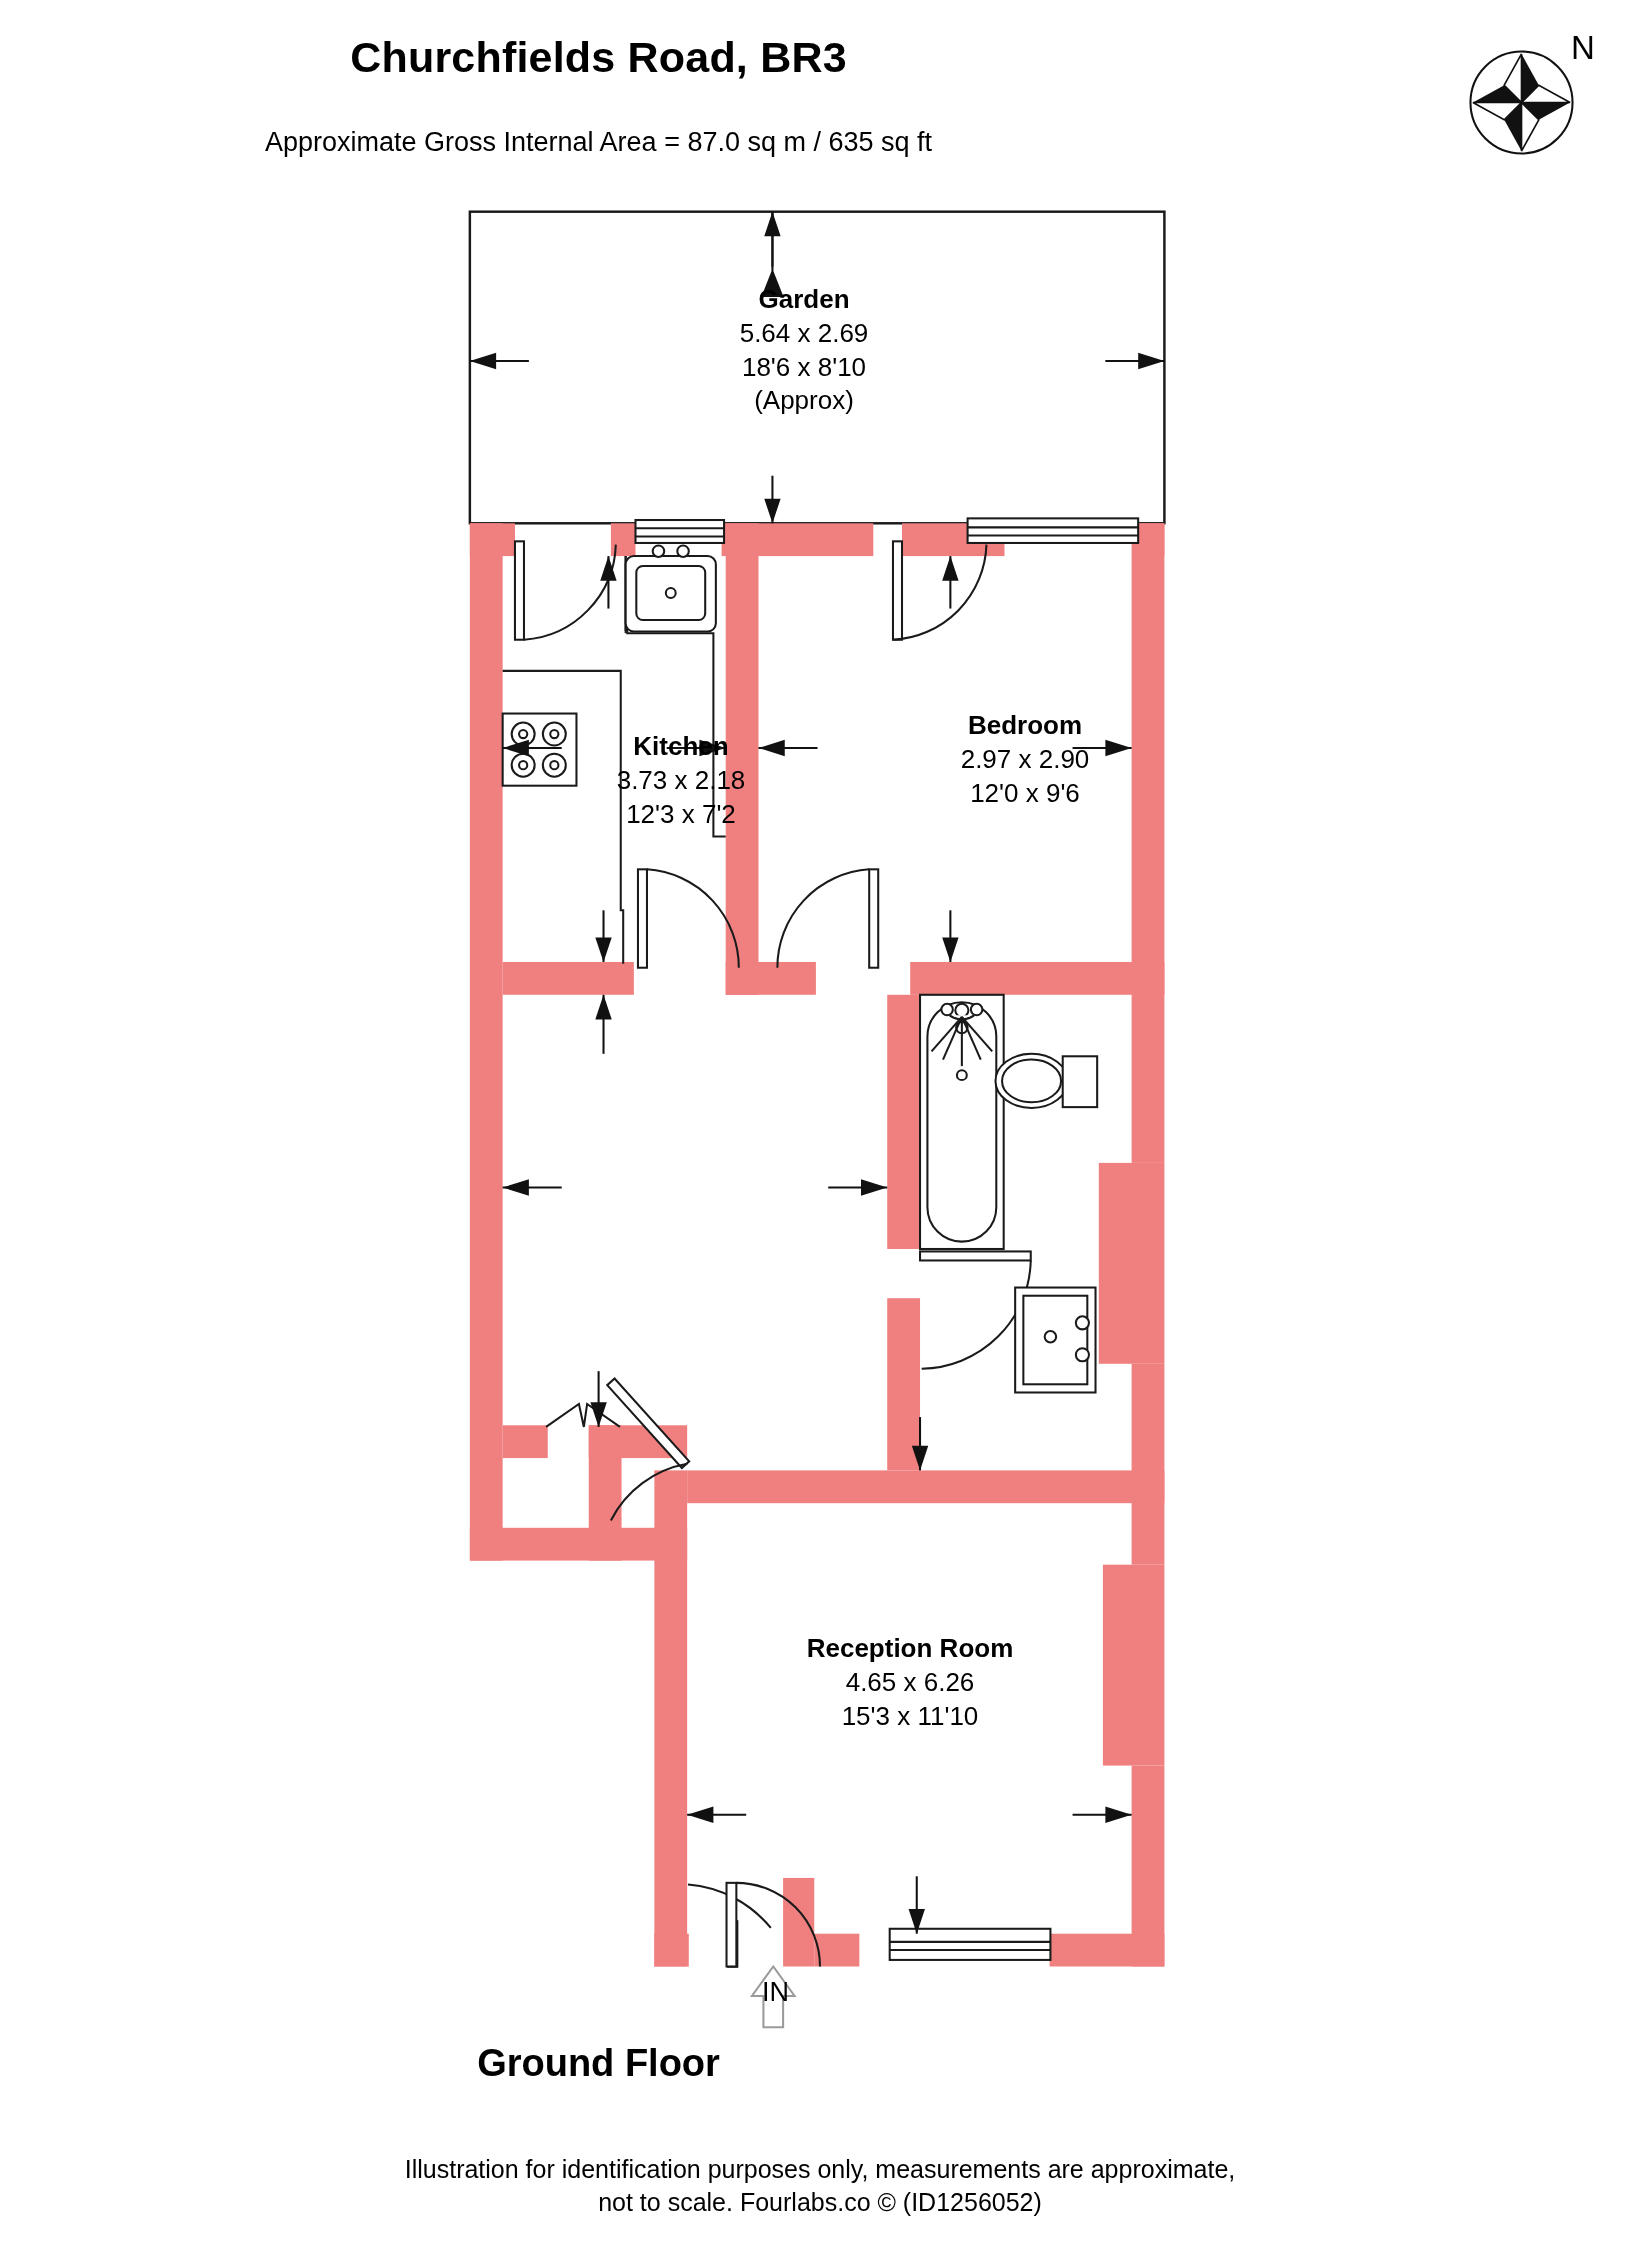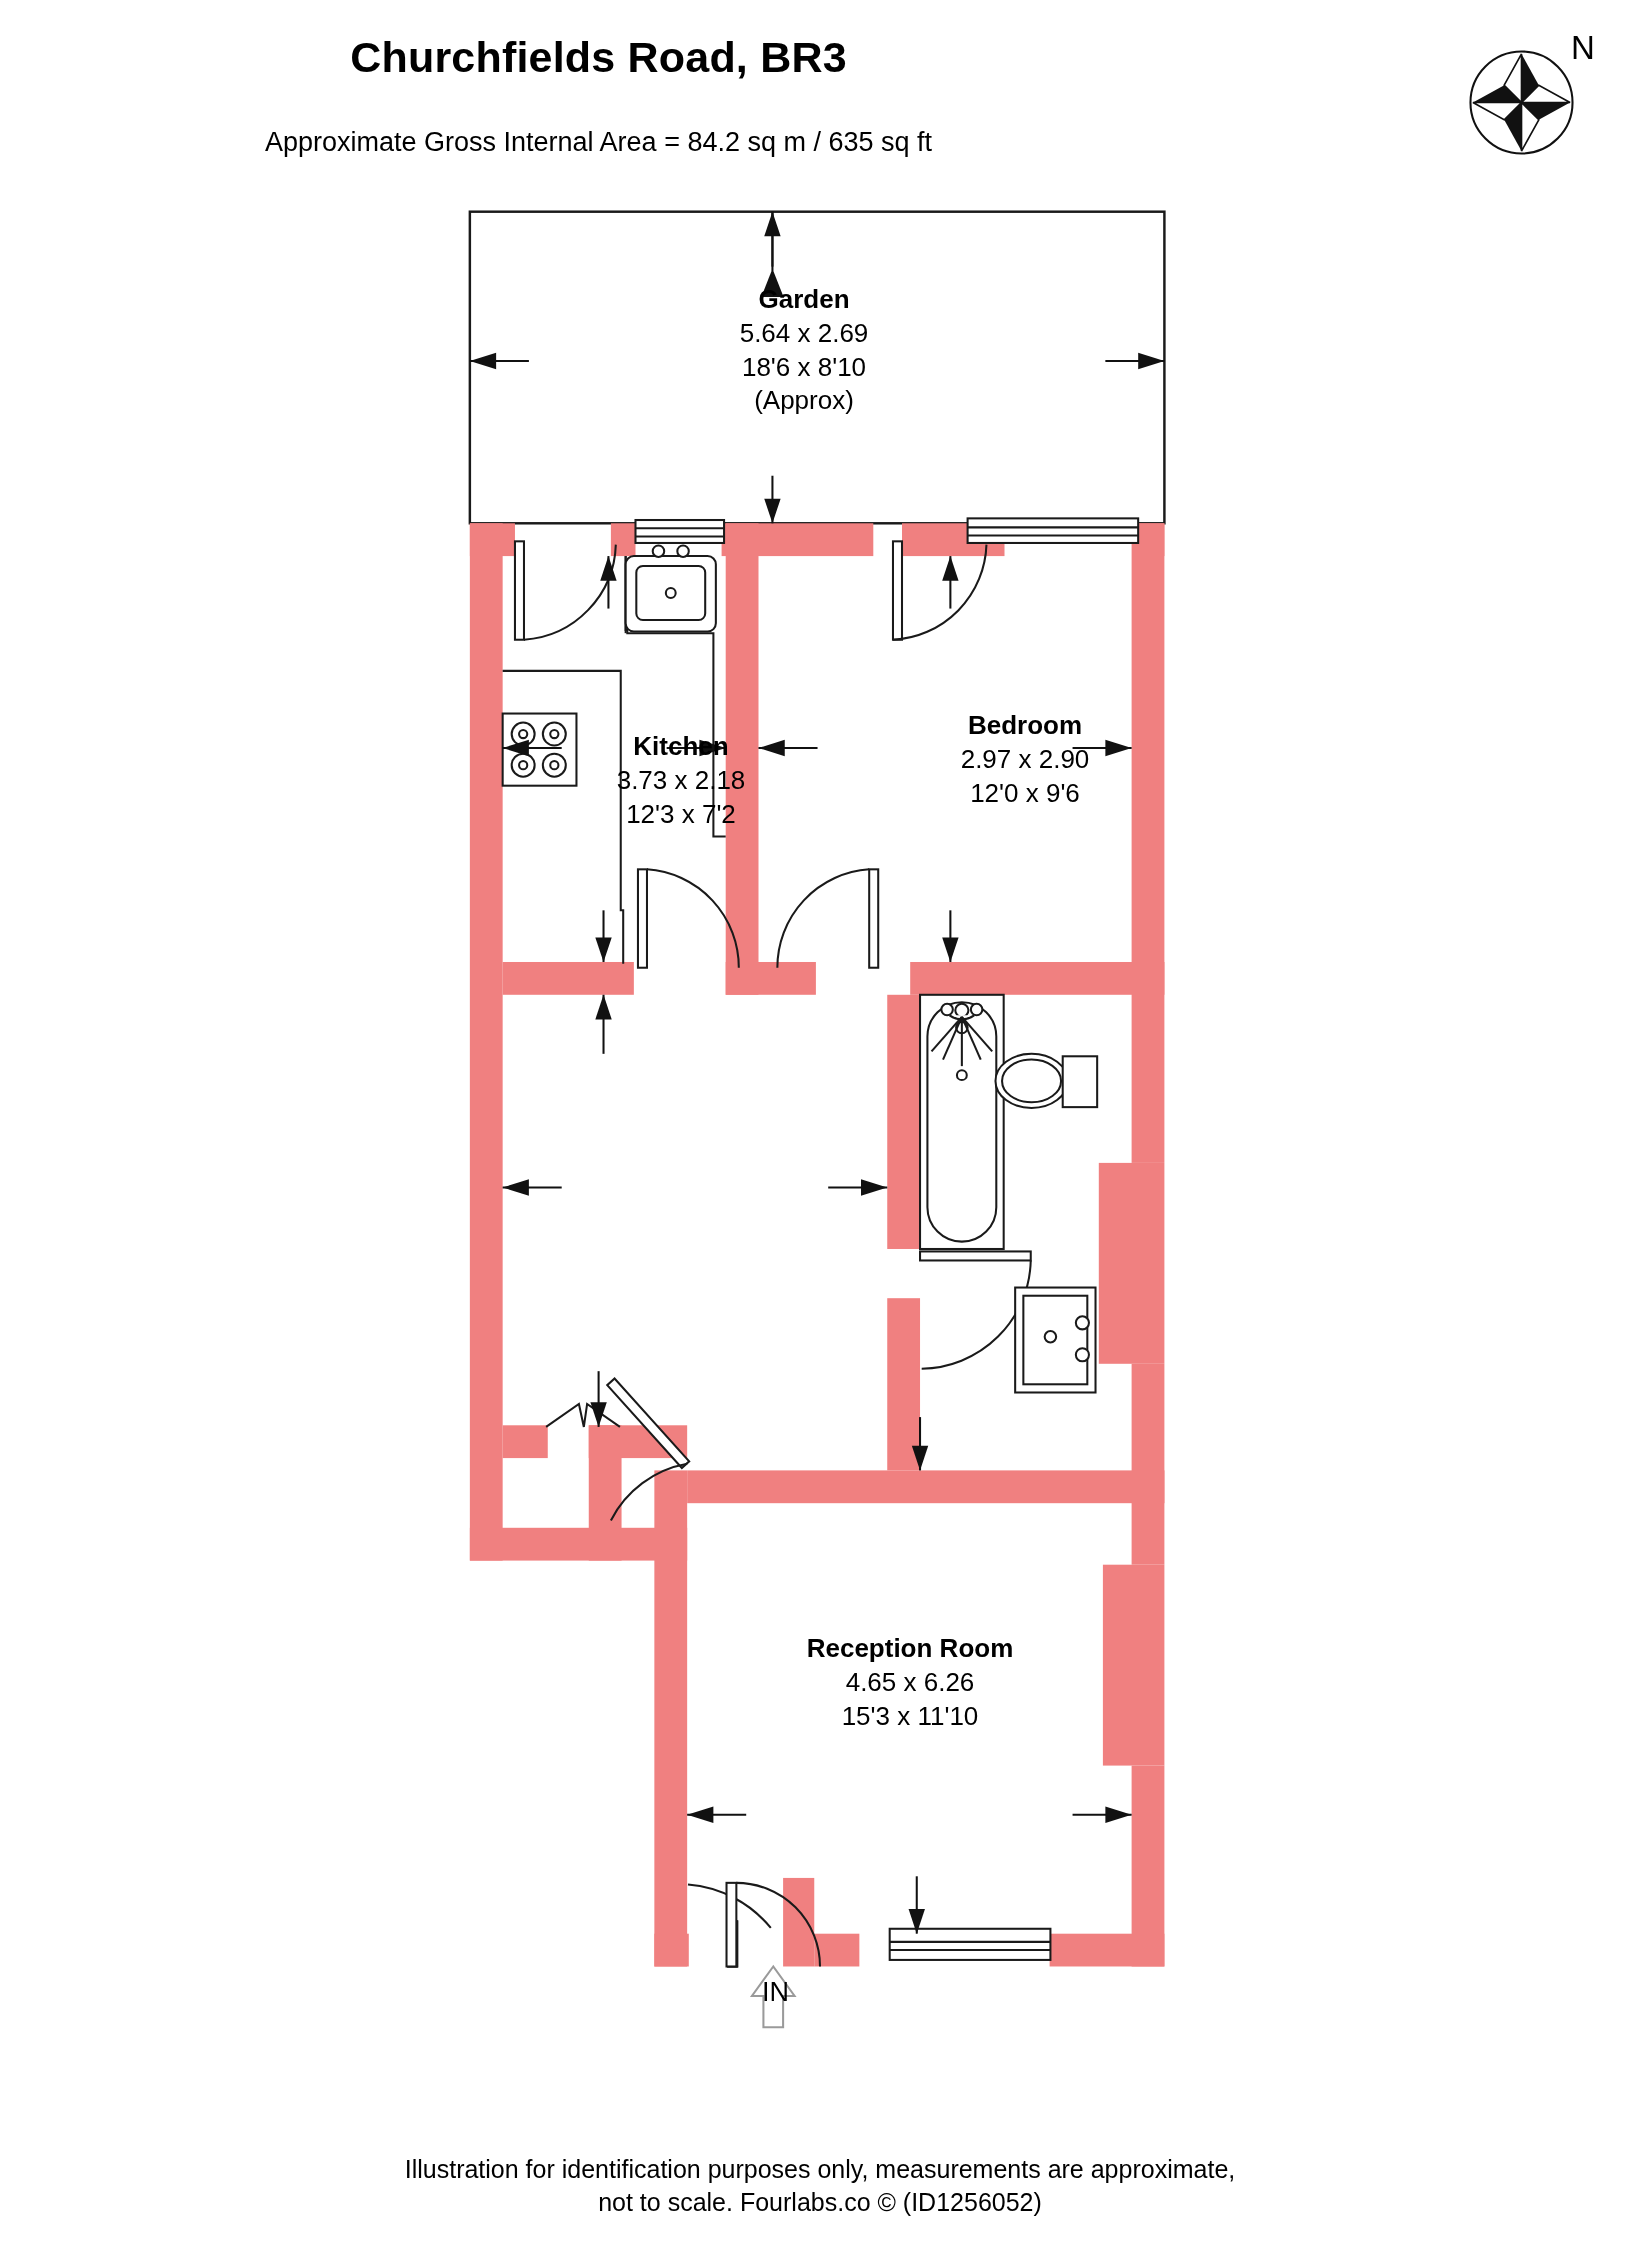--- a/index.html
+++ b/index.html
@@ -114,21 +114,21 @@
     text-align: center;
     font-size: 27px;
   }
 </style>
 </head>
 <body>
 
 <div class="page">
 
   <div id="title">Churchfields Road, BR3</div>
-  <div id="subtitle">Approximate Gross Internal Area = 84.2 sq m / 635 sq ft</div>
+  <div id="subtitle">Approximate Gross Internal Area = 87.0 sq m / 635 sq ft</div>
 
   <svg id="compass" viewBox="0 0 130 130">
     <circle cx="65" cy="65" r="62" fill="#fff" stroke="#111" stroke-width="2.5"></circle>
 
     <polygon points="65,65 65,6 86,44" fill="#111"></polygon>
     <polygon points="65,65 124,65 86,44" fill="#fff" stroke="#111" stroke-width="2"></polygon>
     <polygon points="65,65 124,65 86,86" fill="#111"></polygon>
     <polygon points="65,65 65,124 86,86" fill="#fff" stroke="#111" stroke-width="2"></polygon>
     <polygon points="65,65 65,124 44,86" fill="#111"></polygon>
     <polygon points="65,65 6,65 44,86" fill="#fff" stroke="#111" stroke-width="2"></polygon>
@@ -414,20 +414,21 @@
 
 
   <div class="roomlabel" id="lbl-reception">
     <span class="rl-name">Reception Room</span>
     <span class="rl-m">4.65 x 6.26</span>
     <span class="rl-ft">15'3 x 11'10</span>
   </div>
 
   <div id="in-label">IN</div>
 
+  <div id="floorlabel">Ground Floor</div>
 
   <div id="disclaimer">
     <div>Illustration for identification purposes only, measurements are approximate,</div>
     <div>not to scale. Fourlabs.co © (ID1256052)</div>
   </div>
 
 </div>
 
 
 </body></html>

